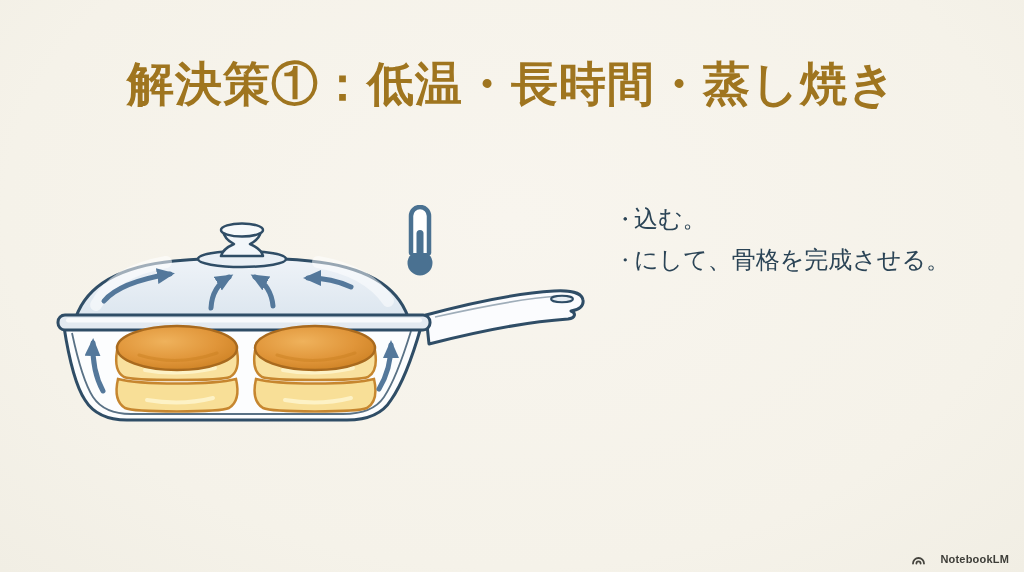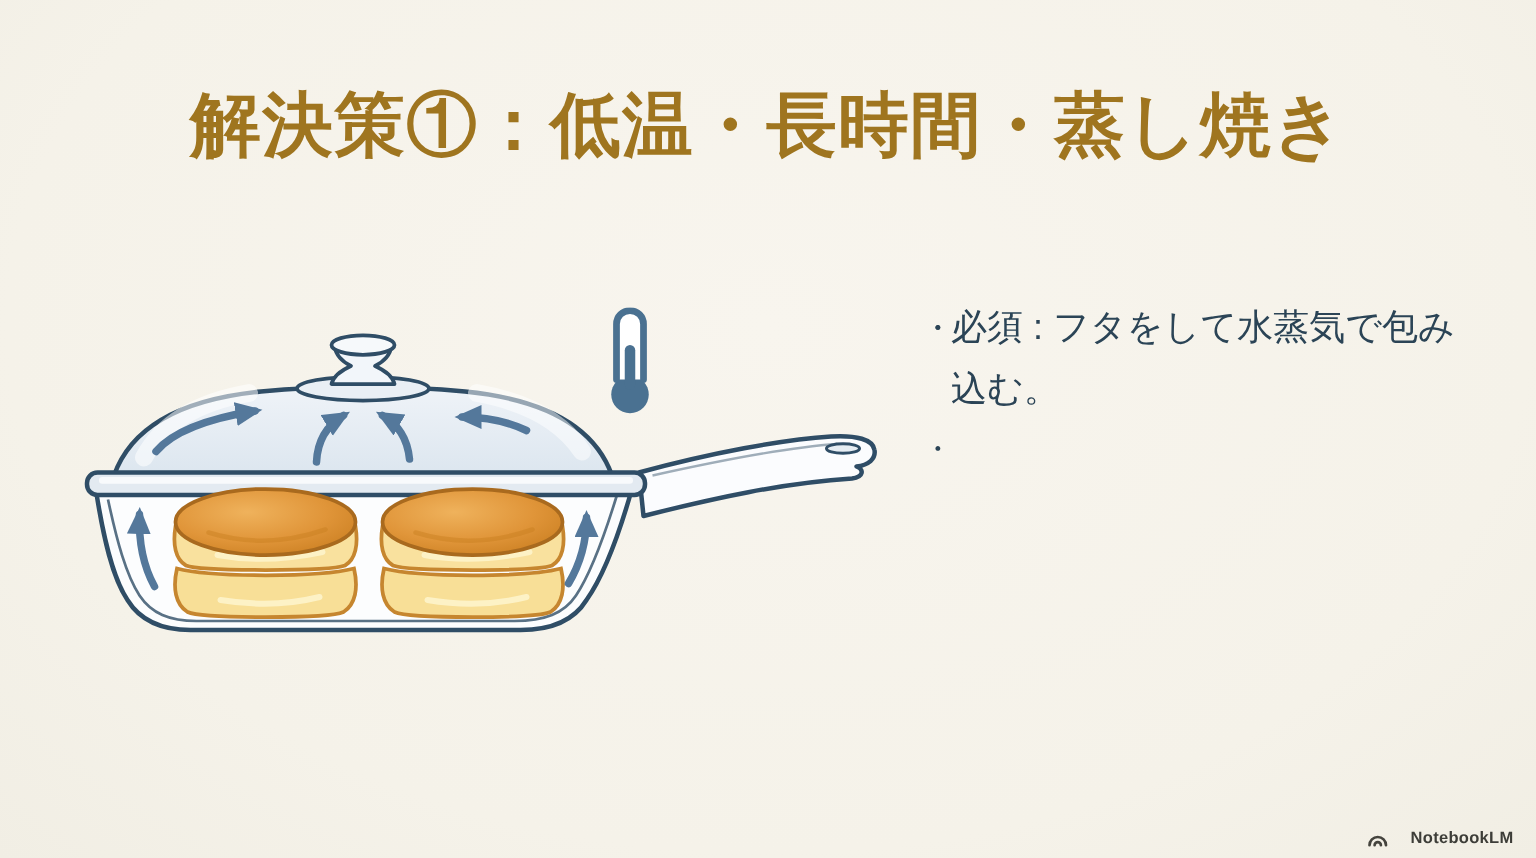--- a/index.html
+++ b/index.html
@@ -132,25 +132,25 @@
     <rect x="16.5" y="25" width="7" height="30" rx="3.5" fill="#4A7191"></rect>
   </svg>
 
 
   <div class="bullets">
     <div class="bullet">
       <span class="marker">・</span>
     </div>
     <div class="bullet">
       <span class="marker">・</span>
-      <div class="bl">必須 : フタをして水蒸気で包み</div>
       <div class="bl">込む。</div>
     </div>
     <div class="bullet">
       <span class="marker">・</span>
+      <div class="bl">にして、骨格を完成させる。</div>
     </div>
   </div>
 
   <div class="footer">
     <svg width="15" height="12" viewBox="0 0 15 12">
       <path d="M2,10.5 A5.5,5.5 0 0 1 13,10.5" fill="none" stroke="#45443E" stroke-width="1.8" stroke-linecap="round"></path>
       <path d="M5.4,10.5 A2.1,2.1 0 0 1 9.6,10.5" fill="none" stroke="#45443E" stroke-width="1.8" stroke-linecap="round"></path>
     </svg>
     <span>NotebookLM</span>
   </div>

